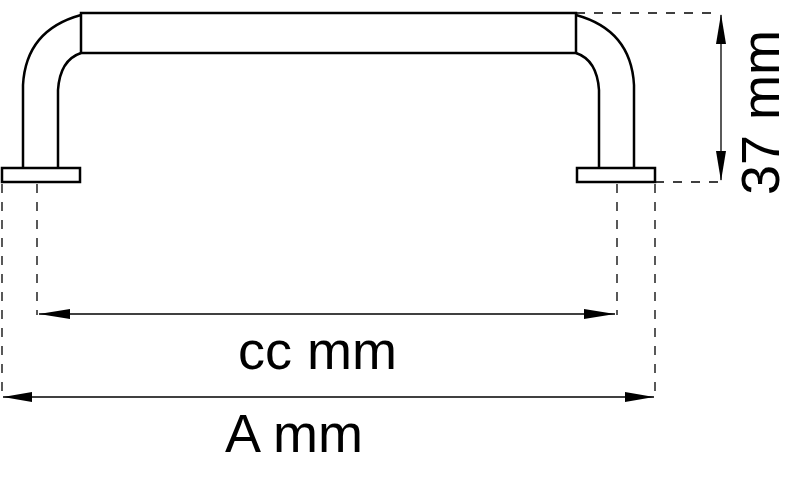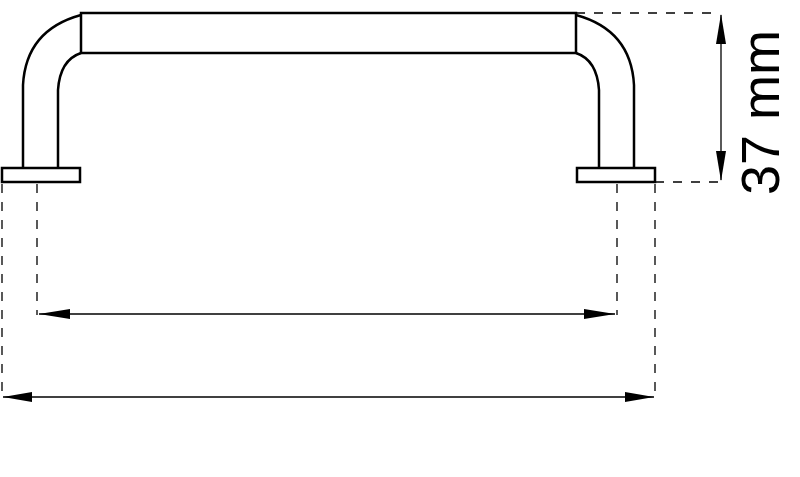--- a/index.html
+++ b/index.html
@@ -50,14 +50,16 @@
       <line x1="39" y1="314" x2="615" y2="314"></line>
       <polygon points="39,314 70,309 70,319" stroke="none"></polygon>
       <polygon points="615,314 584,309 584,319" stroke="none"></polygon>
 
       <line x1="3" y1="397" x2="654" y2="397"></line>
       <polygon points="3,397 32,392 32,402" stroke="none"></polygon>
       <polygon points="654,397 625,392 625,402" stroke="none"></polygon>
     </g>
   </svg>
 
+  <div class="label label-cc">cc mm</div>
+  <div class="label label-a">A mm</div>
   <div class="label label-h">37 mm</div>
 </div>
 
 </body></html>

